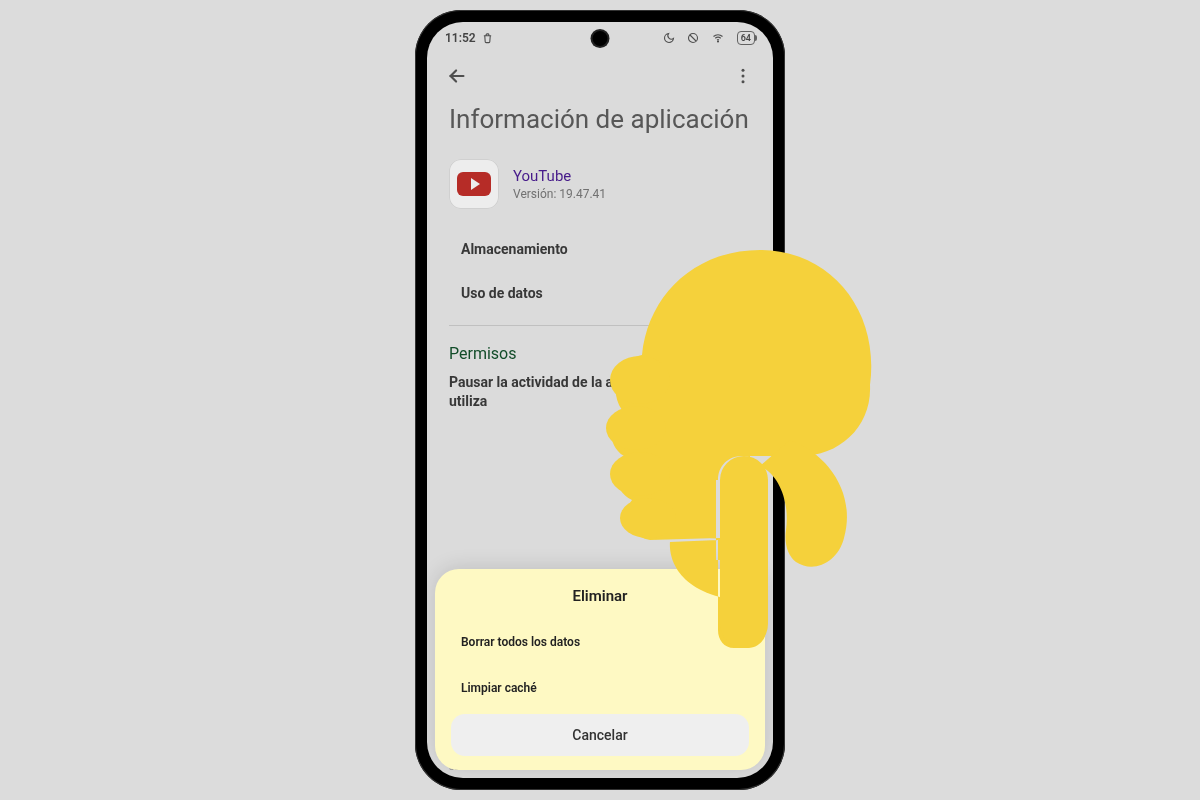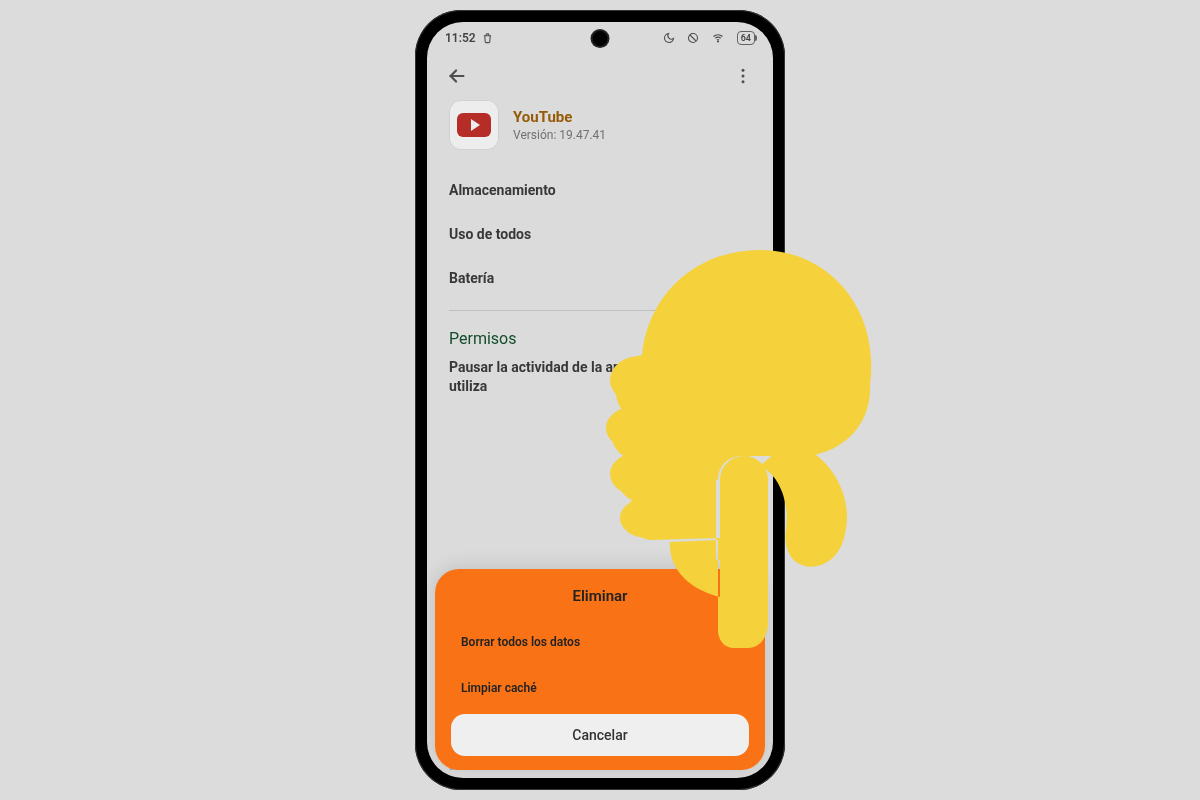--- a/index.html
+++ b/index.html
@@ -97,24 +97,24 @@
     border-radius: 6px;
     display: flex; align-items: center; justify-content: center;
   }
   .yt .tri {
     width: 0; height: 0;
     border-left: 9px solid #fff;
     border-top: 6px solid transparent;
     border-bottom: 6px solid transparent;
     margin-left: 2px;
   }
-  .app-meta .name { font-size: 15px; font-weight: 700; color: #a16207; }
+  .app-meta .name { font-size: 15px; font-weight: 400; color: #4c1d95; }
   .app-meta .ver { font-size: 12px; color: #7a7a7a; margin-top: 2px; }
   .menu-item {
-    padding: 14px 22px;
+    padding: 14px 34px;
     font-size: 14px;
     font-weight: 700;
     color: #3d3d3d;
   }
   .divider {
     margin: 10px 22px 0 22px;
     border: none;
     border-top: 1px solid #cfcfcf;
   }
   .section-label {
@@ -134,21 +134,21 @@
     bottom: 6px;
     left: 22px;
     font-size: 9px;
     color: #a0a0a0;
   }
   
   .sheet {
     position: absolute;
     left: 8px; right: 8px;
     bottom: 8px;
-    background: #f97316;
+    background: #fef9c3;
     border-radius: 24px;
     padding: 18px 16px 14px 16px;
     box-shadow: 0 -2px 20px rgba(0,0,0,0.12);
     z-index: 5;
   }
   .sheet-title {
     text-align: center;
     font-size: 15px;
     font-weight: 600;
     color: #222;
@@ -249,36 +249,36 @@
       </div>
       <div class="more">
         <svg width="20" height="20" viewBox="0 0 24 24" fill="#555">
             <circle cx="12" cy="5" r="1.8"></circle>
             <circle cx="12" cy="12" r="1.8"></circle>
             <circle cx="12" cy="19" r="1.8"></circle>
           </svg>
       </div>
     </div>
 
+    <div class="title">Información de aplicación</div>
 
     <div class="app-row">
       <div class="app-icon">
         <div class="yt">
             <div class="tri"></div>
           </div>
       </div>
       <div class="app-meta">
         <div class="name">YouTube</div>
         <div class="ver">Versión: 19.47.41</div>
       </div>
     </div>
 
     <div class="menu-item">Almacenamiento</div>
-    <div class="menu-item">Uso de todos</div>
-    <div class="menu-item">Batería</div>
+    <div class="menu-item">Uso de datos</div>
 
     <hr class="divider">
 
     <div class="section-label">Permisos</div>
     <div class="wrap-item">Pausar la actividad de la aplicación si no se utiliza</div>
 
     <div class="footer-hint">actualizaciones</div>
 
     <div class="dimmed"></div>
 

